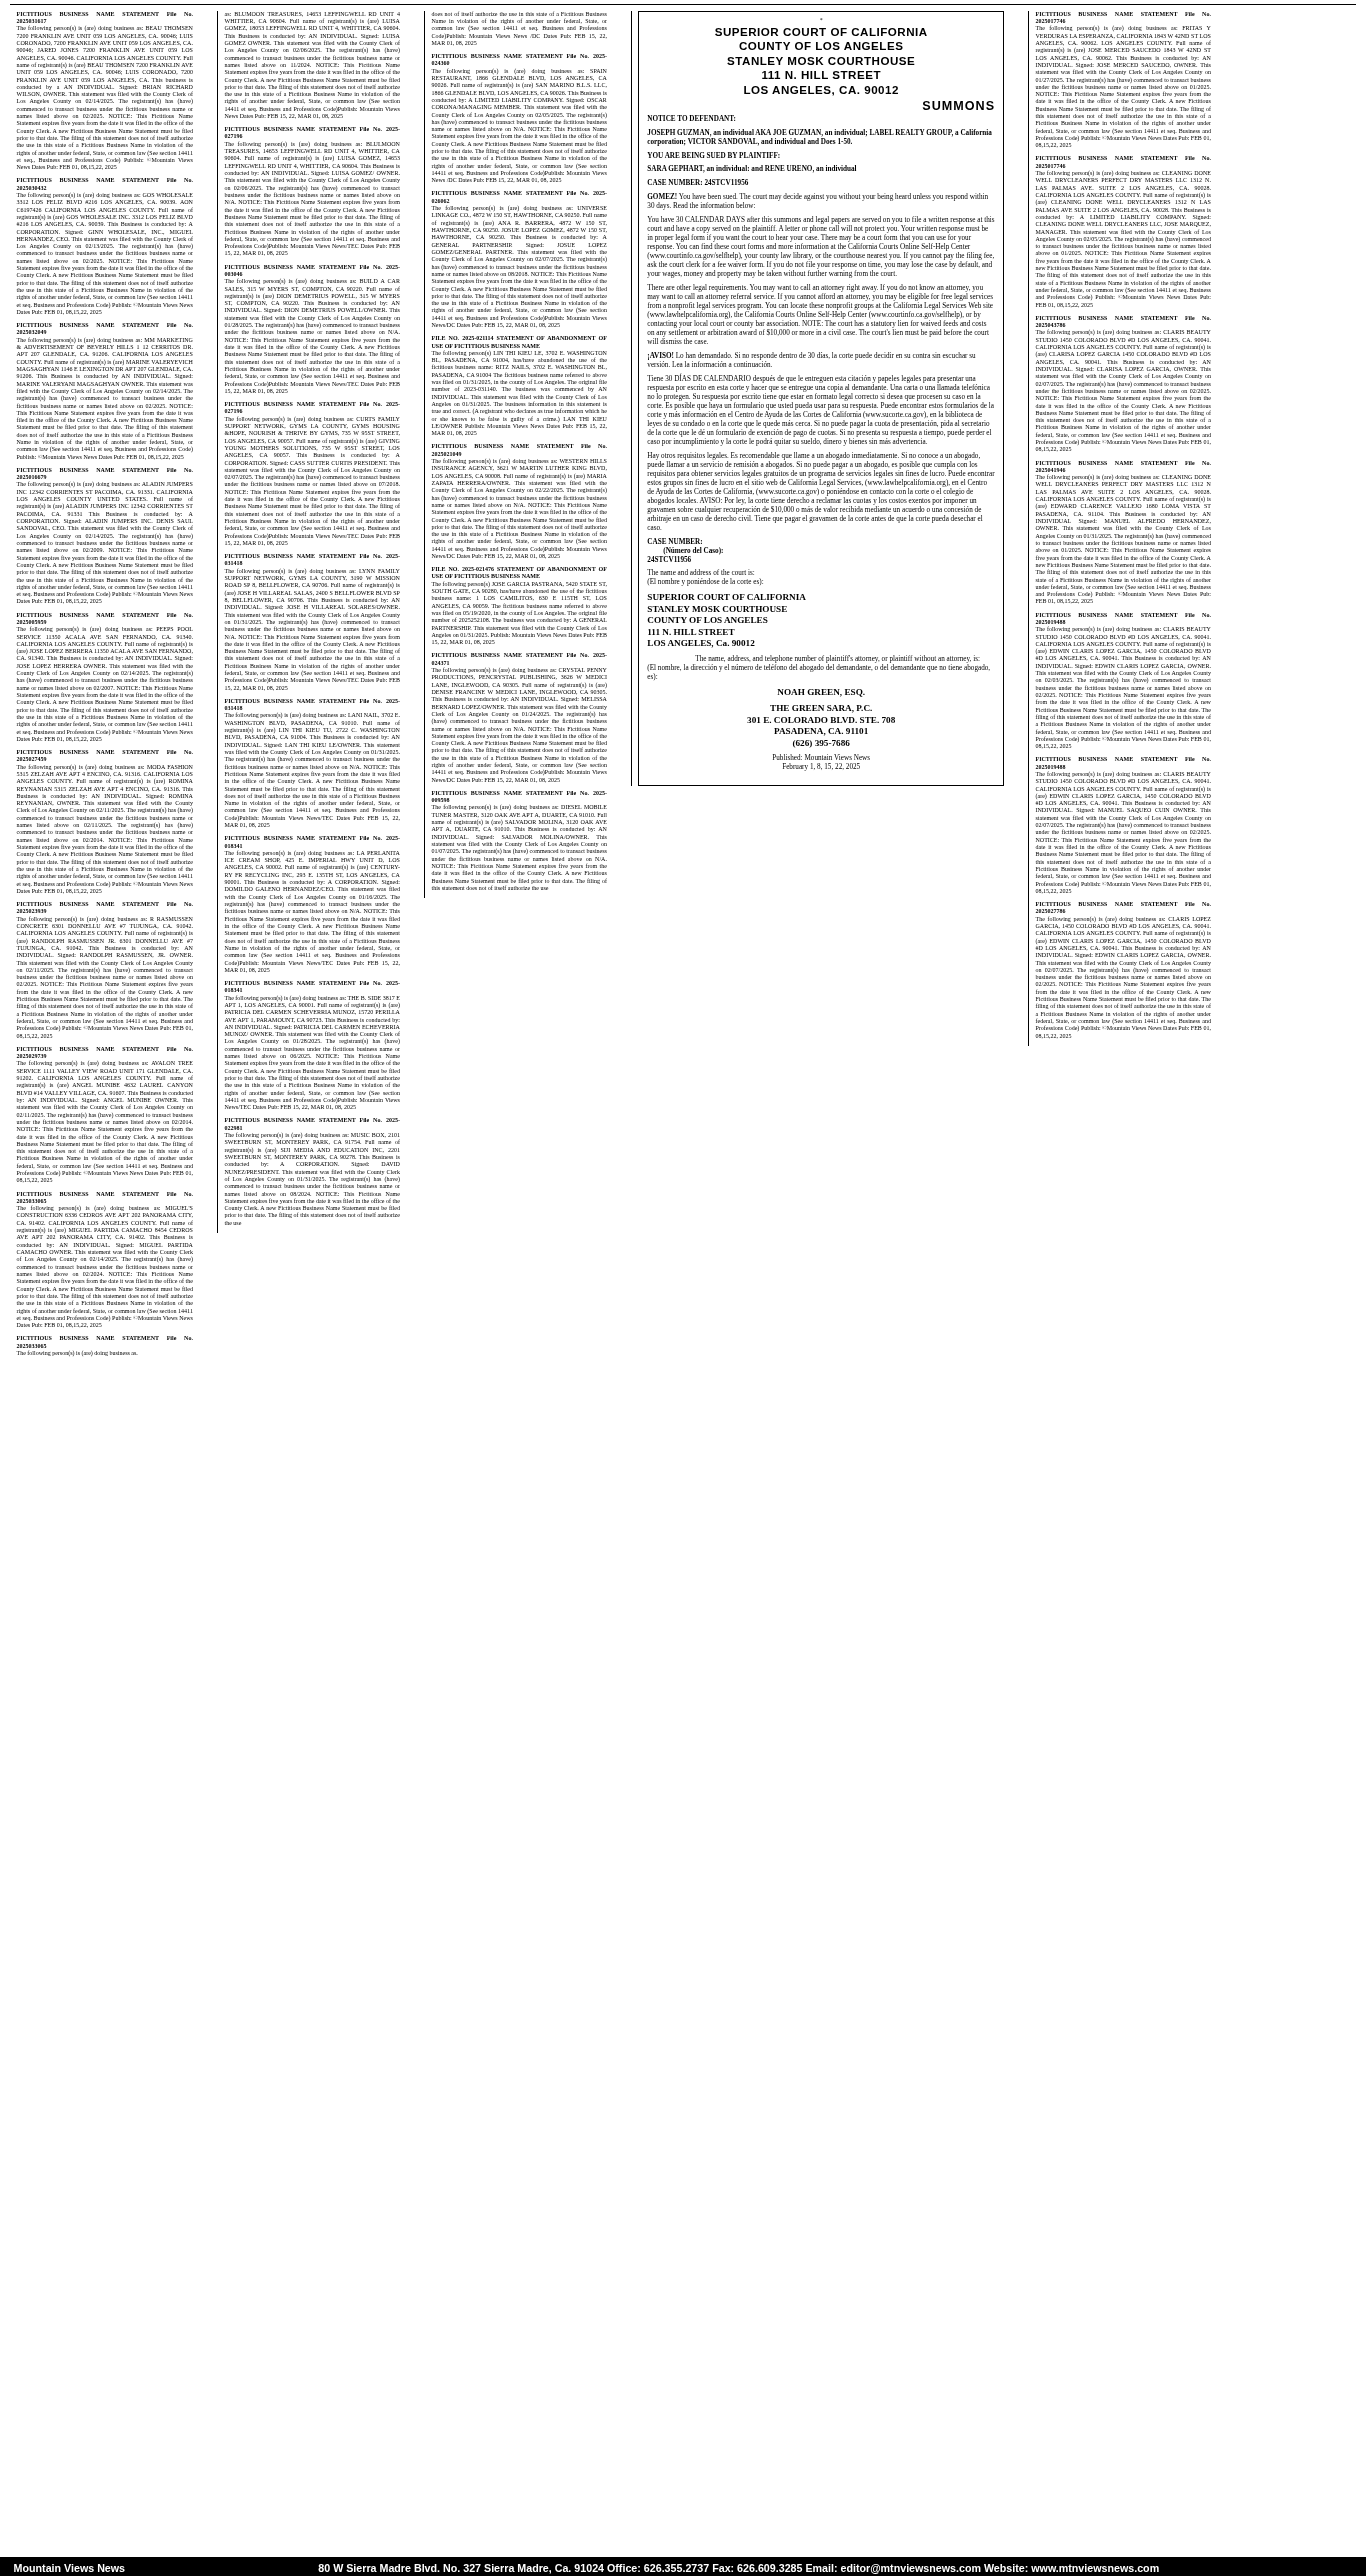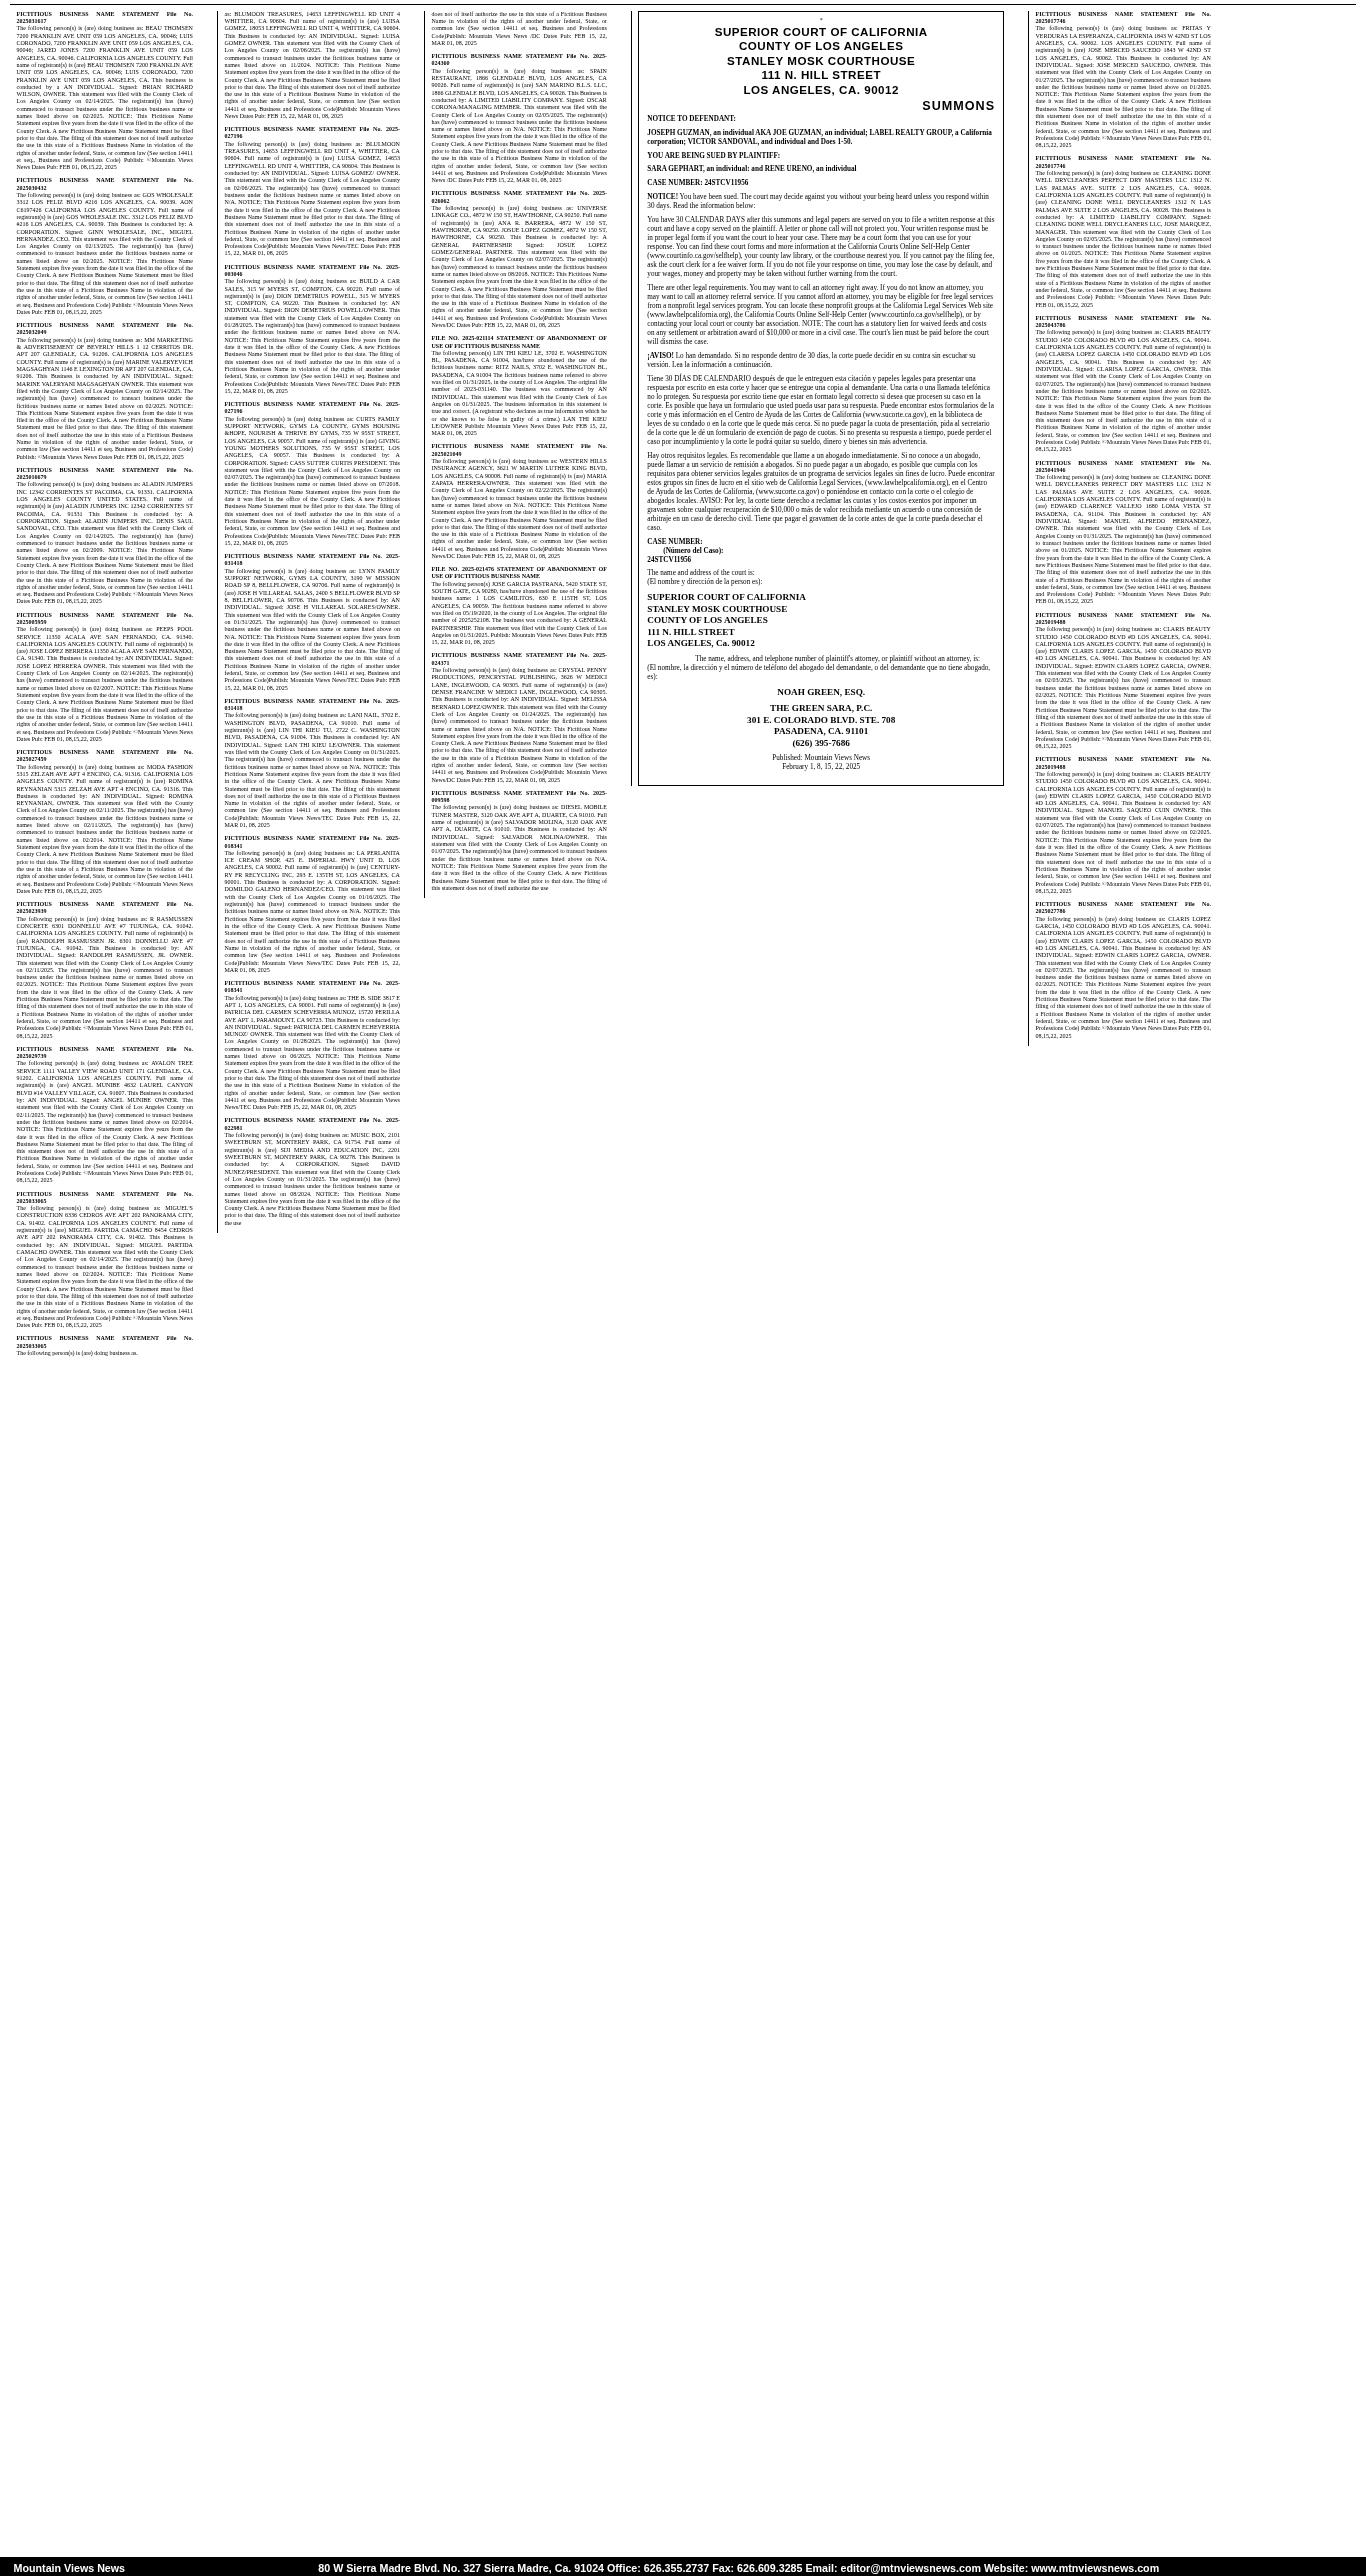--- a/index.html
+++ b/index.html
@@ -272,38 +272,38 @@
         <div class="sum-word">SUMMONS</div>
 
         <p class="b">NOTICE TO DEFENDANT:</p>
         <p class="b">JOSEPH GUZMAN, an individual AKA JOE GUZMAN, an individual; LABEL REALTY GROUP, a California corporation; VICTOR SANDOVAL, and individual and Does 1-50.</p>
         <p class="b">YOU ARE BEING SUED BY PLAINTIFF:</p>
         <p class="b">SARA GEPHART, an individual: and RENE URENO, an individual</p>
 
         <p class="b"><span>CASE NUMBER:</span>
           <span>24STCV11956</span></p>
 
-        <p><span class="b">NOTICE!</span>
+        <p><span class="b">GOMEZ!</span>
            <span>You have been sued.  The court may decide against you without your being heard unless you respond within 30 days.  Read the information below:</span></p>
 
         <p>You have 30 CALENDAR DAYS after this summons and legal papers are served on you to file a written response at this court and have a copy served on the plaintiff.  A letter or phone call will not protect you.  Your written response must be in proper legal form if you want the court to hear your case.  There may be a court form that you can use for your response.  You can find these court forms and more information at the California Courts Online Self-Help Center (www.courtinfo.ca.gov/selfhelp), your county law library, or the courthouse nearest you.  If you cannot pay the filing fee, ask the court clerk for a fee waiver form.  If you do not file your response on time, you may lose the case by default, and your wages, money and property may be taken without further warning from the court.</p>
         <p>There are other legal requirements.  You may want to call an attorney right away.  If you do not know an attorney, you may want to call an attorney referral service.  If you cannot afford an attorney, you may be eligible for free legal services from a nonprofit legal services program.  You can locate these nonprofit groups at the California Legal Services Web site (www.lawhelpcalifornia.org), the California Courts Online Self-Help Center (www.courtinfo.ca.gov/selfhelp), or by contacting your local court or county bar association.  NOTE:  The court has a statutory lien for waived feeds and costs on any settlement or arbitration award of $10,000 or more in a civil case.  The court's lien must be paid before the court will dismiss the case.</p>
 
         <p><span class="b">¡AVISO!</span>
            <span>Lo han demandado.  Si no responde dentro de 30 días, la corte puede decidir en su contra sin escuchar su versión.  Lea la información a continuación.</span></p>
 
         <p>Tiene 30 DÍAS DE CALENDARIO después de que le entreguen esta citación y papeles legales para presentar una respuesta por escrito en esta corte y hacer que se entregue una copia al demandante.  Una carta o una llamada telefónica no lo protegen.  Su respuesta por escrito tiene que estar en formato legal correcto si desea que procesen su caso en la corte.  Es posible que haya un formulario que usted pueda usar para su respuesta.  Puede encontrar estos formularios de la corte y más información en el Centro de Ayuda de las Cortes de California (www.sucorte.ca.gov), en la biblioteca de leyes de su condado o en la corte que le quede más cerca.  Si no puede pagar la cuota de presentación, pida al secretario de la corte que le dé un formulario de exención de pago de cuotas.  Si no presenta su respuesta a tiempo, puede perder el caso por incumplimiento y la corte le podrá quitar su sueldo, dinero y bienes sin más advertencia.</p>
         <p>Hay otros requisitos legales.  Es recomendable que llame a un abogado inmediatamente.  Si no conoce a un abogado, puede llamar a un servicio de remisión a abogados.  Si no puede pagar a un abogado, es posible que cumpla con los requisitos para obtener servicios legales gratuitos de un programa de servicios legales sin fines de lucro.  Puede encontrar estos grupos sin fines de lucro en el sitio web de California Legal Services, (www.lawhelpcalifornia.org), en el Centro de Ayuda de las Cortes de California, (www.sucorte.ca.gov) o poniéndose en contacto con la corte o el colegio de abogados locales.  AVISO:  Por ley, la corte tiene derecho a reclamar las cuotas y los costos exentos por imponer un gravamen sobre cualquier recuperación de $10,000 o más de valor recibida mediante un acuerdo o una concesión de arbitraje en un caso de derecho civil.  Tiene que pagar el gravamen de la corte antes de que la corte pueda desechar el caso.</p>
 
         <p class="b" style="margin-bottom:0;">CASE NUMBER:</p>
         <p class="b" style="margin-bottom:0;padding-left:16px;">(Número del Caso):</p>
         <p class="b">24STCV11956</p>
 
         <p style="margin-bottom:0;">The name and address of the court is:</p>
-        <p>(El nombre y dirección de la person es):</p>
+        <p>(El nombre y poniéndose de la corte es):</p>
         <p class="med" style="margin-bottom:0;">SUPERIOR COURT OF CALIFORNIA</p>
         <p class="med" style="margin-bottom:0;">STANLEY MOSK COURTHOUSE</p>
         <p class="med" style="margin-bottom:0;">COUNTY OF LOS ANGELES</p>
         <p class="med" style="margin-bottom:0;">111 N. HILL STREET</p>
         <p class="med">LOS ANGELES, Ca.  90012</p>
 
         <p style="margin-bottom:0;margin-left:48px;">The name, address, and telephone number of plaintiff's attorney, or plaintiff without an attorney, is:</p>
         <p>(El nombre, la dirección y el número de teléfono del abogado del demandante, o del demandante que no tiene abogado, es):</p>
         <p class="med ctr" style="margin-bottom:5px;">NOAH GREEN, ESQ.</p>
         <p class="med ctr" style="margin-bottom:0;">THE GREEN SARA, P.C.</p>

